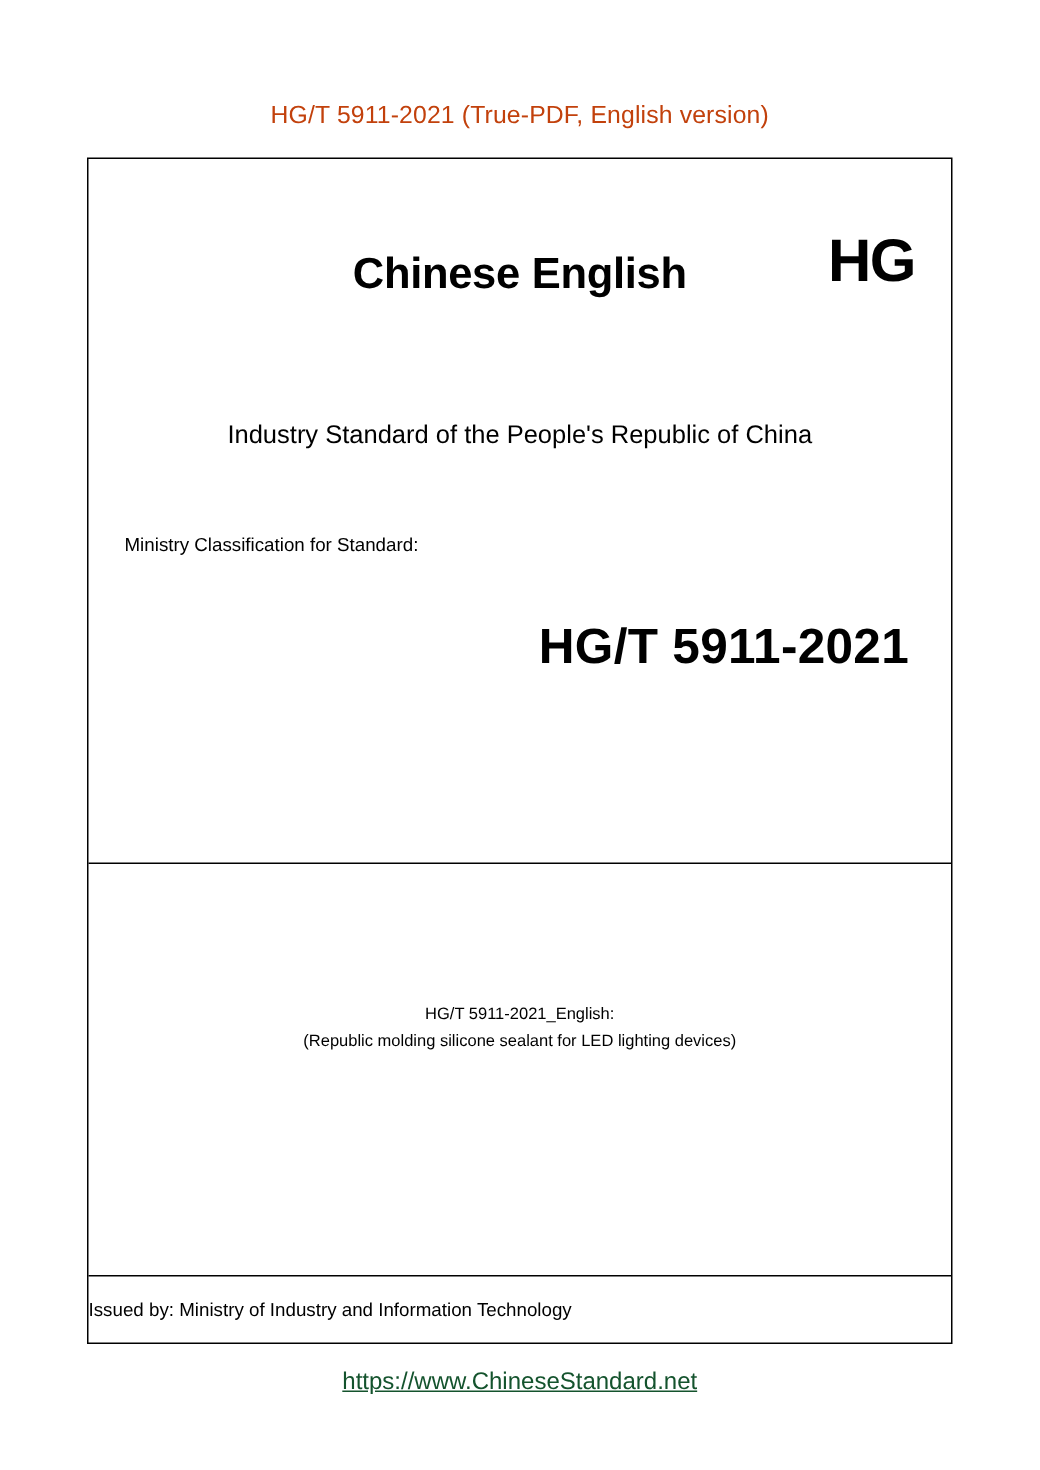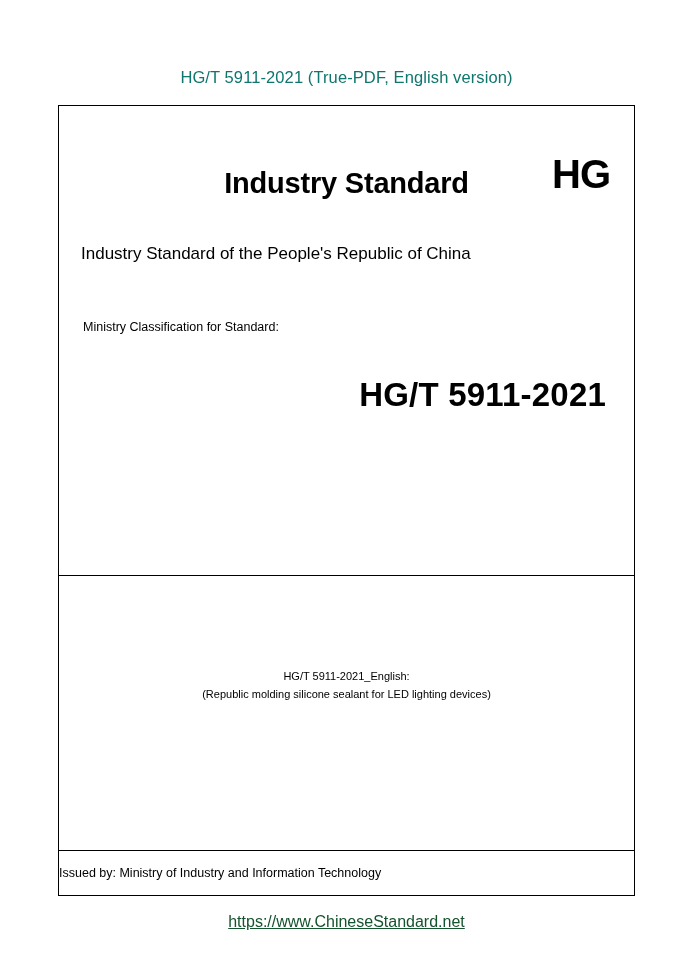--- a/index.html
+++ b/index.html
@@ -20,21 +20,21 @@
     height: 980px;
     box-sizing: border-box;
     display: flex;
     flex-direction: column;
     align-items: center;
   }
   .top-caption {
     margin-top: 68px;
     font-size: 16.5px;
     letter-spacing: 0.1px;
-    color: #0f766e;
+    color: #c2410c;
     text-align: center;
   }
   .cover-box {
     margin-top: 18px;
     width: 577px;
     border: 1.5px solid #000;
     box-sizing: border-box;
     display: flex;
     flex-direction: column;
   }
@@ -62,22 +62,22 @@
   }
   .hg-mark {
     position: absolute;
     right: 2px;
     top: -4px;
     font-size: 40px;
     font-weight: bold;
     letter-spacing: -1px;
   }
   .subtitle {
-    margin-top: 30px;
-    text-align: left;
+    margin-top: 66px;
+    text-align: center;
     font-size: 17px;
     line-height: 1.65;
   }
   .classification {
     margin-top: 52px;
     font-size: 12.5px;
     text-align: left;
     padding-left: 2px;
   }
   .std-number {
@@ -126,21 +126,21 @@
 <body>
 
 <div class="page">
 
   <div class="top-caption">HG/T 5911-2021 (True-PDF, English version)</div>
 
   <div class="cover-box">
 
     <div class="section-upper">
       <div class="title-row">
-        <div class="std-title">Industry Standard</div>
+        <div class="std-title">Chinese English</div>
         <div class="hg-mark">HG</div>
       </div>
 
       <div class="subtitle">
         <div>Industry Standard of the People's Republic of China</div>
       </div>
 
       <div class="classification">Ministry Classification for Standard:</div>
 
       <div class="std-number">HG/T 5911-2021</div>

